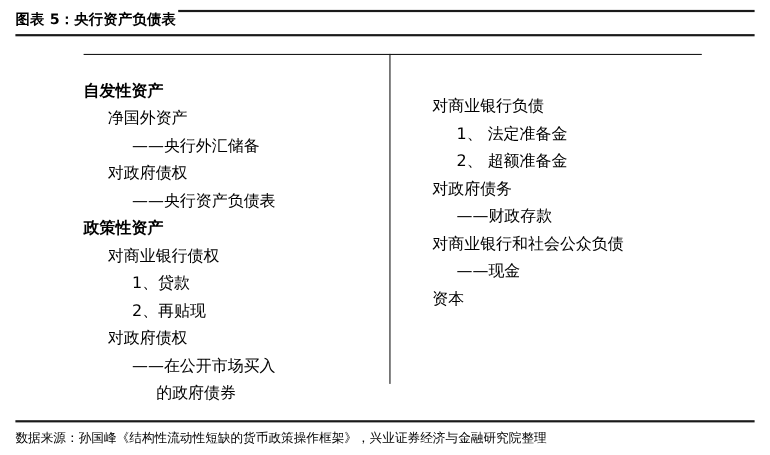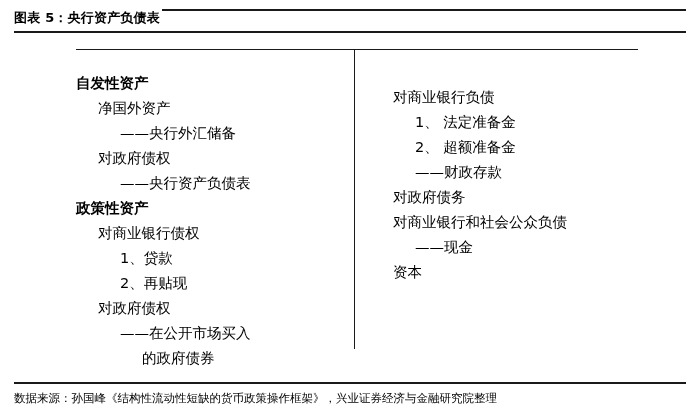--- a/index.html
+++ b/index.html
@@ -143,22 +143,22 @@
       <div class="line ind3">——在公开市场买入</div>
       <div class="line ind4">的政府债券</div>
     </div>
 
     <div class="divider"></div>
 
     <div class="col col-right">
       <div class="line ind1">对商业银行负债</div>
       <div class="line ind2">1、 法定准备金</div>
       <div class="line ind2">2、 超额准备金</div>
+      <div class="line ind1">对政府债务</div>
       <div class="line ind2">——财政存款</div>
-      <div class="line ind1">对政府债务</div>
       <div class="line ind1">对商业银行和社会公众负债</div>
       <div class="line ind2">——现金</div>
       <div class="line ind1">资本</div>
     </div>
   </div>
 
   <div class="footer-rule"></div>
   <div class="footer">数据来源：孙国峰《结构性流动性短缺的货币政策操作框架》，兴业证券经济与金融研究院整理</div>
 
 </div>

